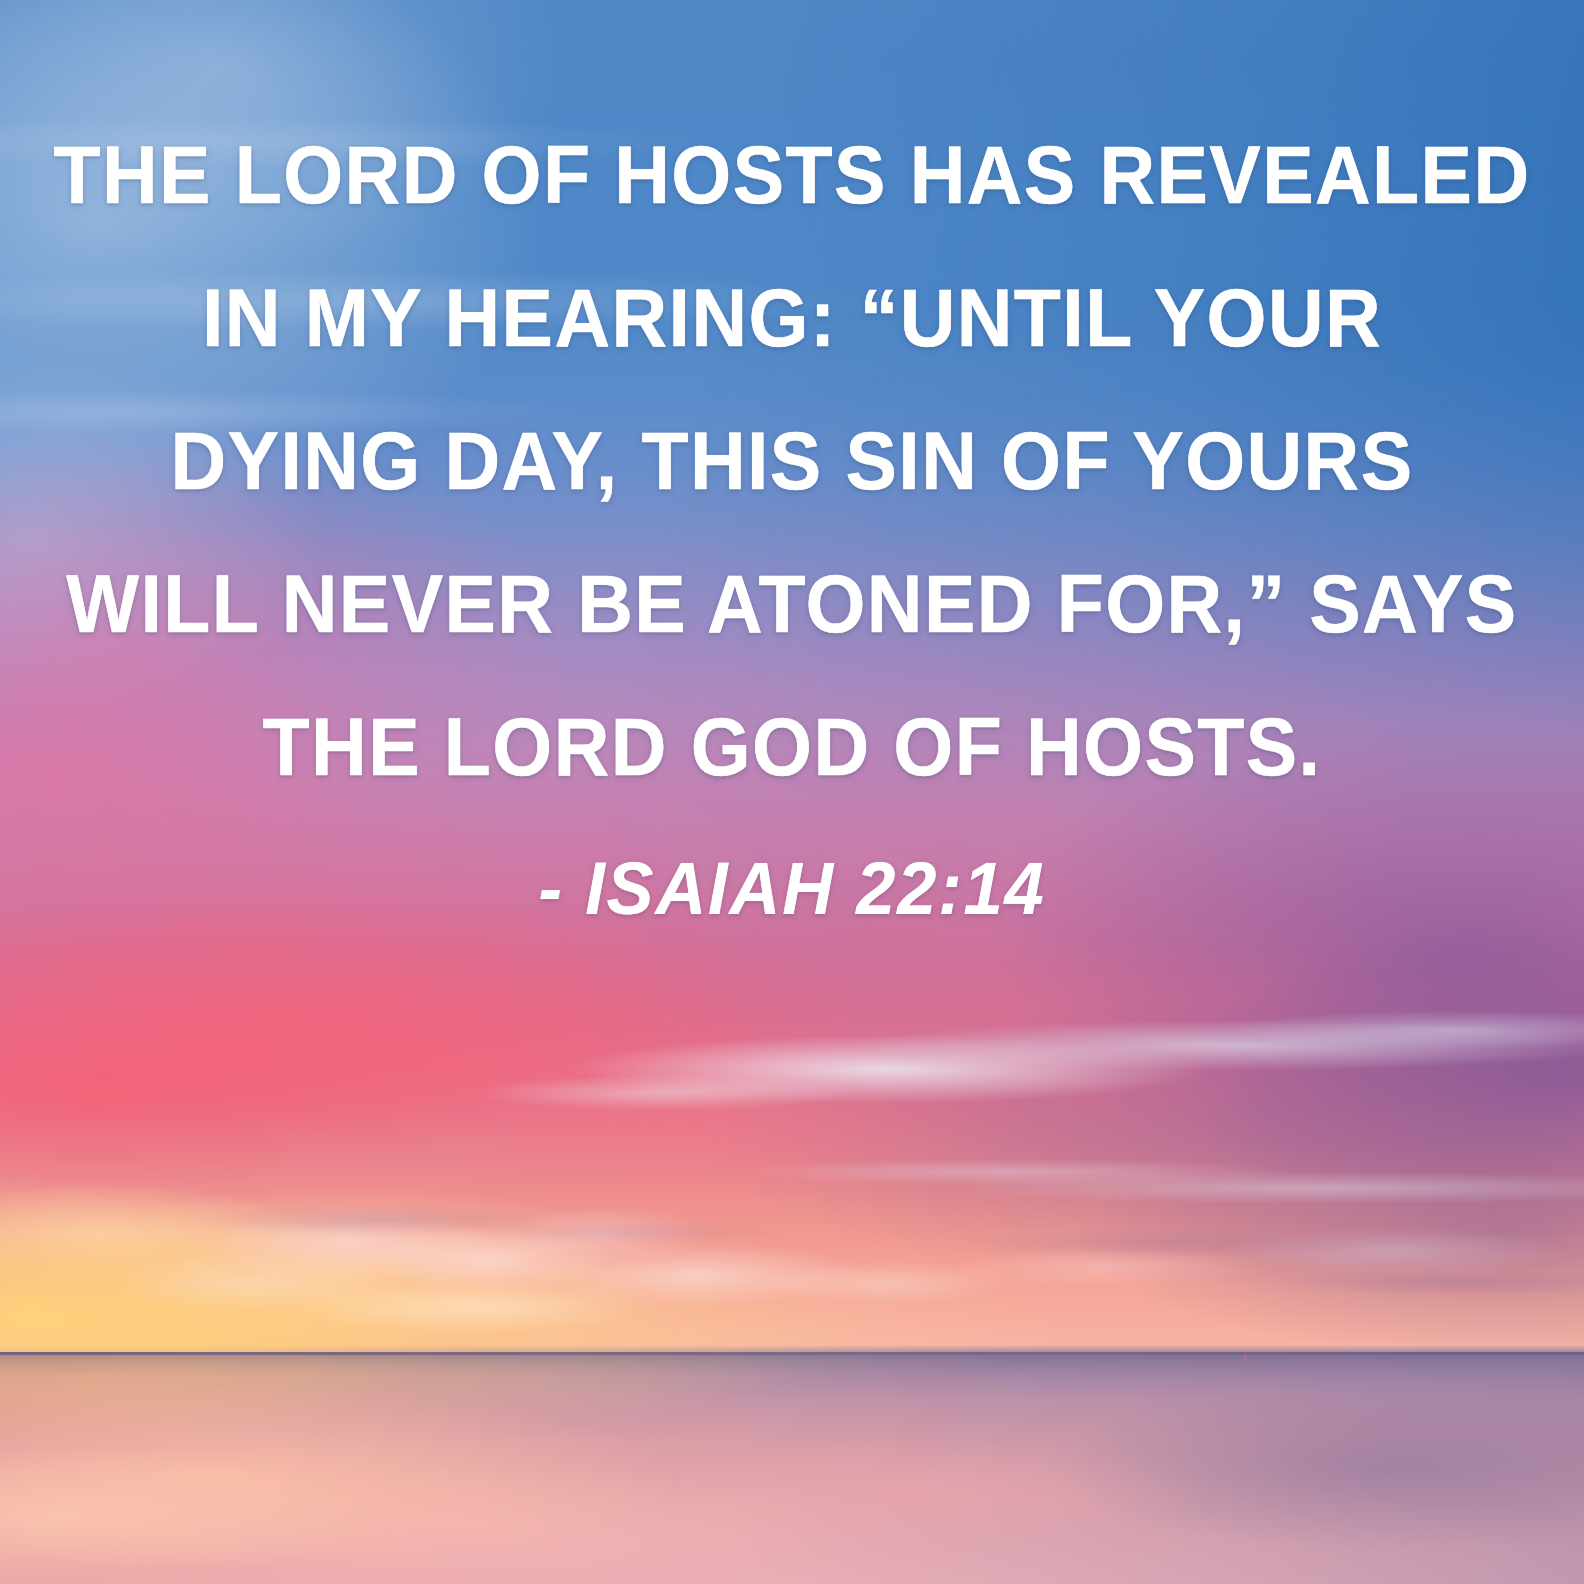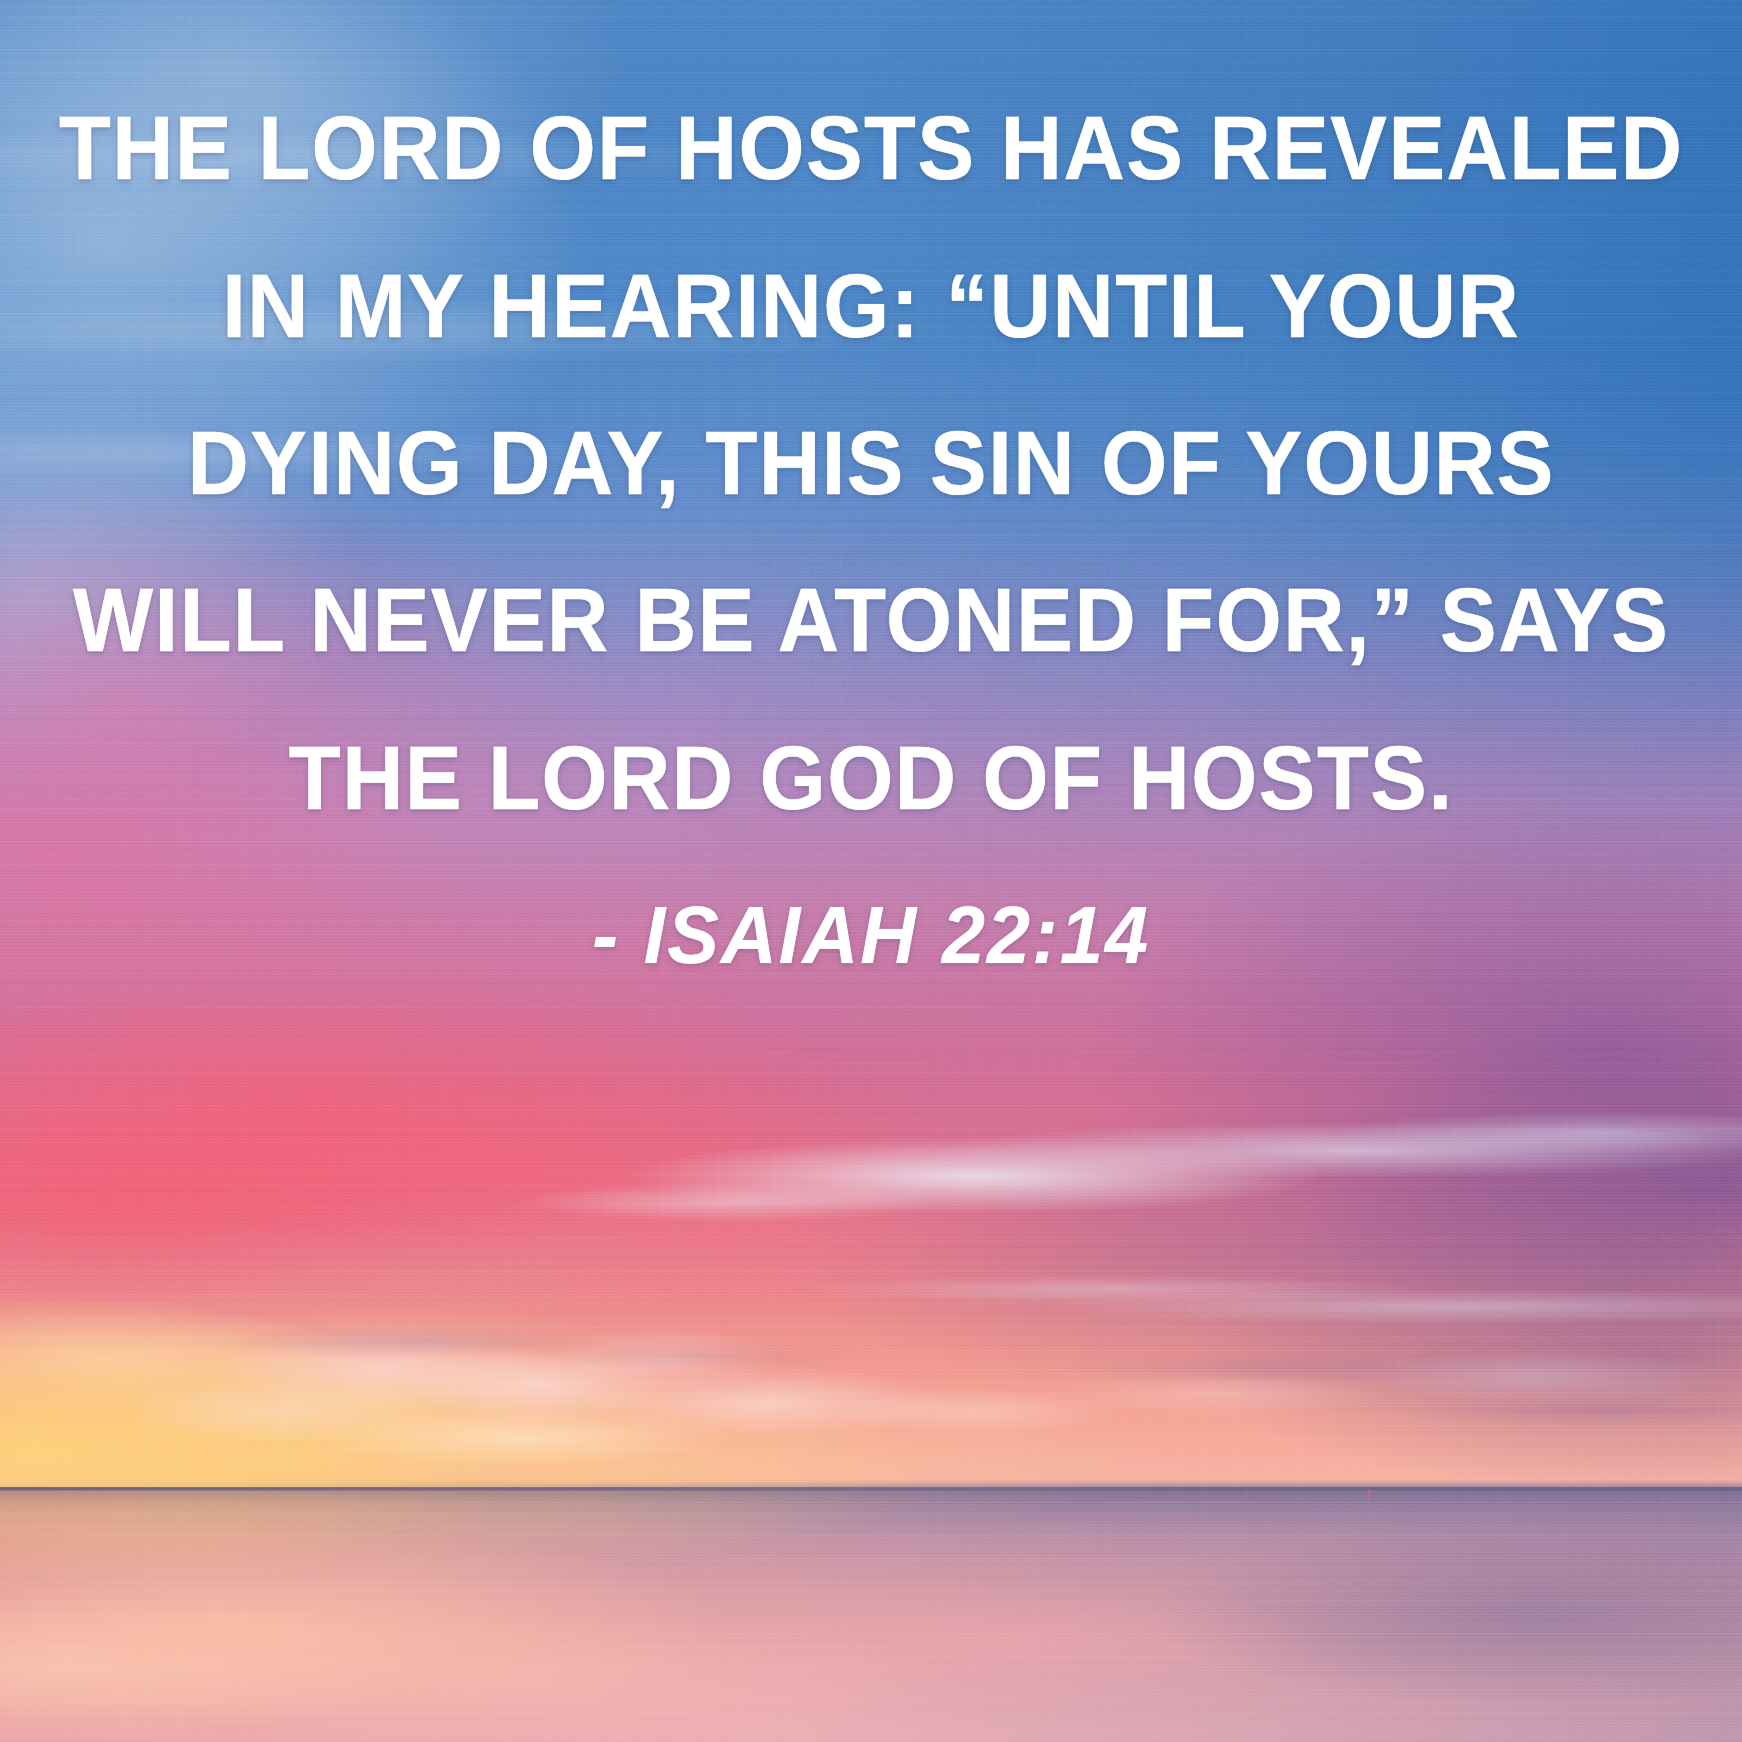--- a/index.html
+++ b/index.html
@@ -218,21 +218,21 @@
     background-image:
       repeating-linear-gradient(0deg, rgba(255,255,255,0.5) 0px, rgba(0,0,0,0.5) 1px, rgba(255,255,255,0.4) 2px, rgba(0,0,0,0.4) 3px),
       repeating-linear-gradient(90deg, rgba(255,255,255,0.4) 0px, rgba(0,0,0,0.4) 1px, rgba(255,255,255,0.3) 2px, rgba(0,0,0,0.3) 3px);
   }
 
   
   #verse-block {
     position: absolute;
     left: 0; right: 0;
     top: 0;
-    padding-top: 64px;
+    padding-top: 103px;
     text-align: center;
     pointer-events: none;
   }
   .verse-line {
     display: block;
     color: #ffffff;
     font-family: "Liberation Sans", sans-serif;
     font-weight: 700;
     font-size: 80px;
     line-height: 143px;

